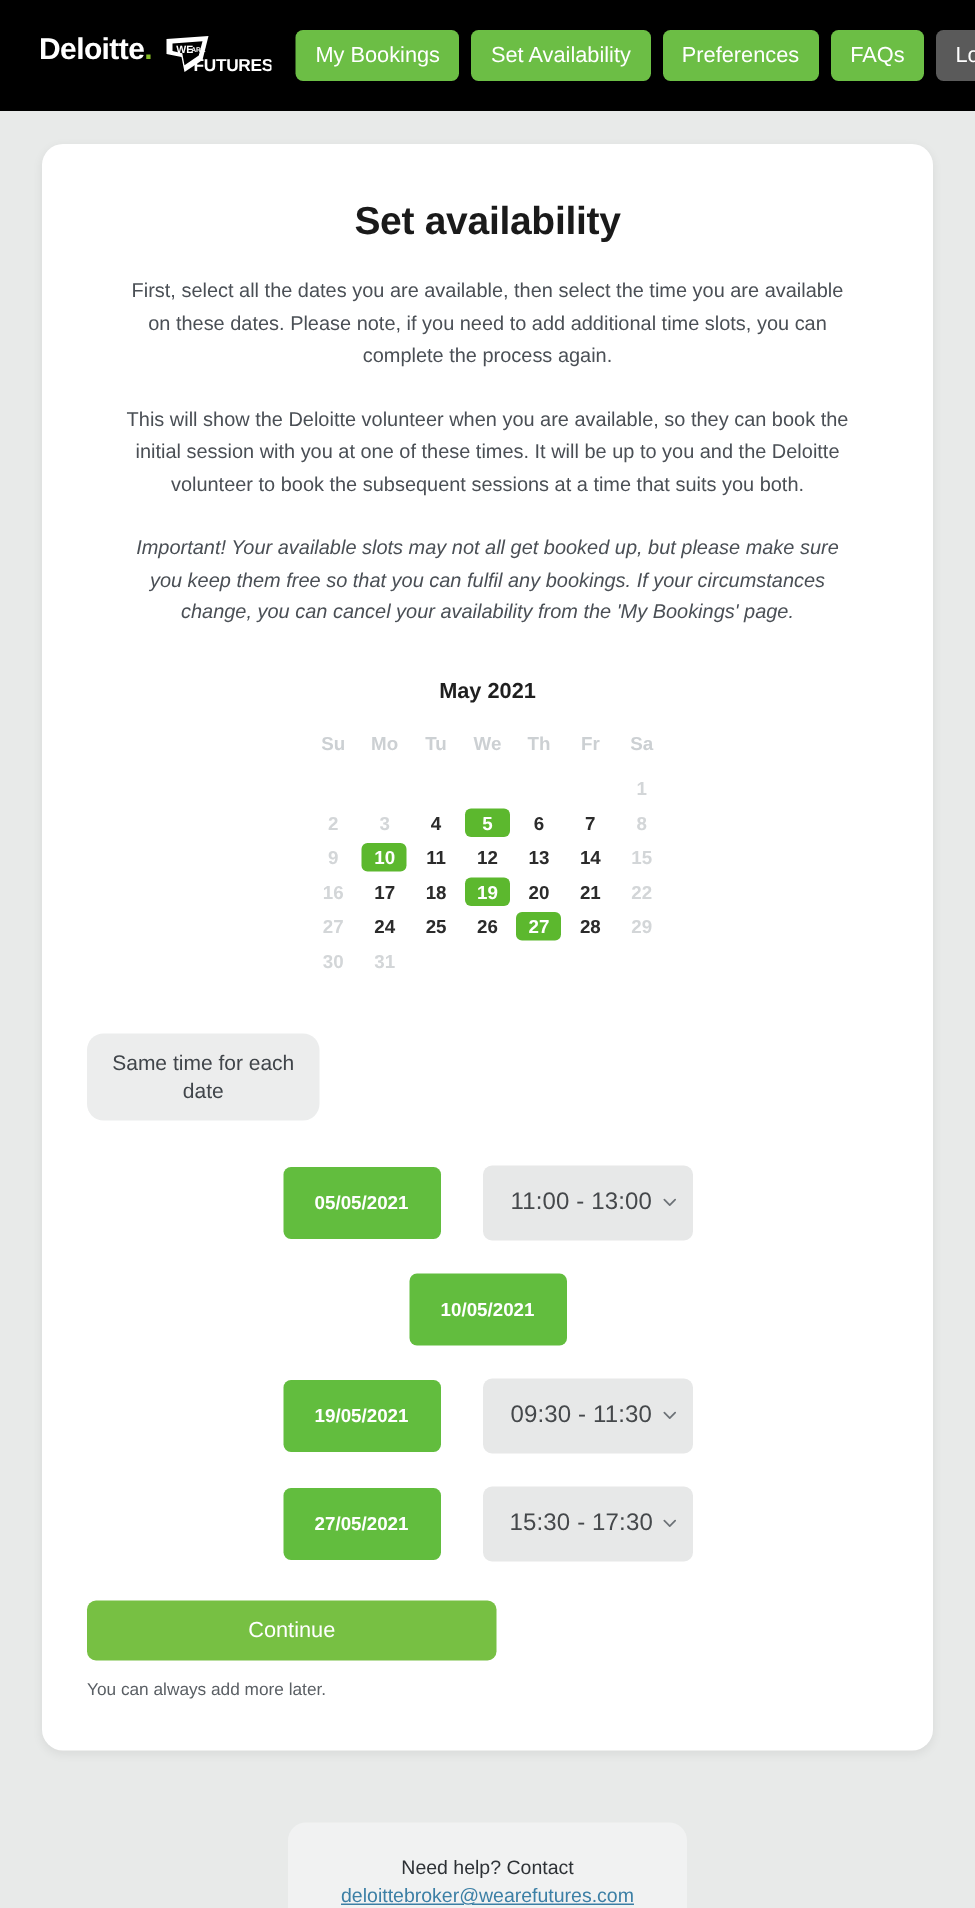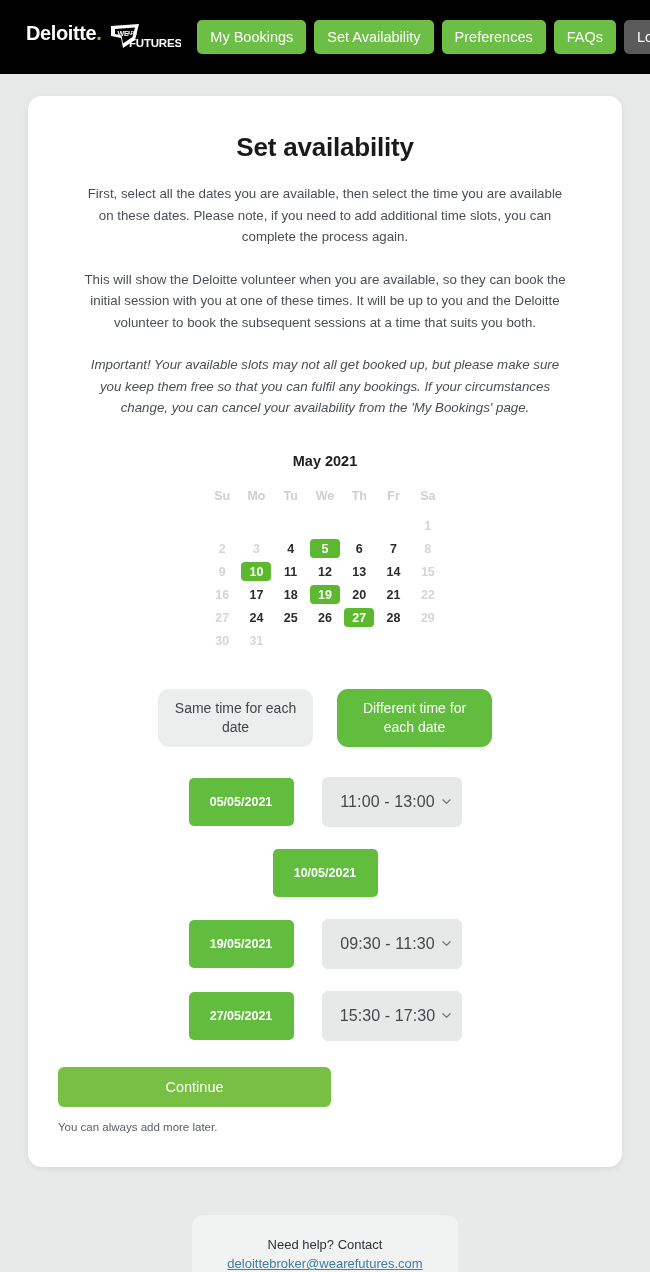--- a/index.html
+++ b/index.html
@@ -131,21 +131,21 @@
   .cal-cell.muted { color: #d3d6d8; }
   .cal-cell.empty { cursor: default; }
   .cal-cell.selected .pill {
     background: #5cb82e;
     color: #ffffff;
   }
 
   
   .mode-row {
     display: flex;
-    justify-content: center;
+    justify-content: space-between;
     gap: 24px;
     margin-top: 38px;
   }
   .mode-btn {
     width: 155px;
     min-height: 58px;
     border: none;
     border-radius: 11px;
     font-size: 14px;
     line-height: 1.35;
@@ -415,21 +415,20 @@
           <span class="pill"></span>
         </div>
         <div class="cal-cell empty">
           <span class="pill"></span>
         </div>
       </div>
   </div>
 
   <div class="mode-row">
     <button class="mode-btn inactive">Same time for each date</button>
-    <button class="mode-btn active">Different time for each date</button>
   </div>
 
   <div class="slots">
     <div class="slot-row">
       <div class="slot-date">05/05/2021</div>
       <div class="slot-select">
         <span class="value">11:00 - 13:00</span>
         <span class="chev">
           <svg width="9" height="9" viewBox="0 0 10 10">
               <path d="M1 3 L5 7 L9 3" fill="none" stroke="#6d7277" stroke-width="1.3" stroke-linecap="round" stroke-linejoin="round"></path>

